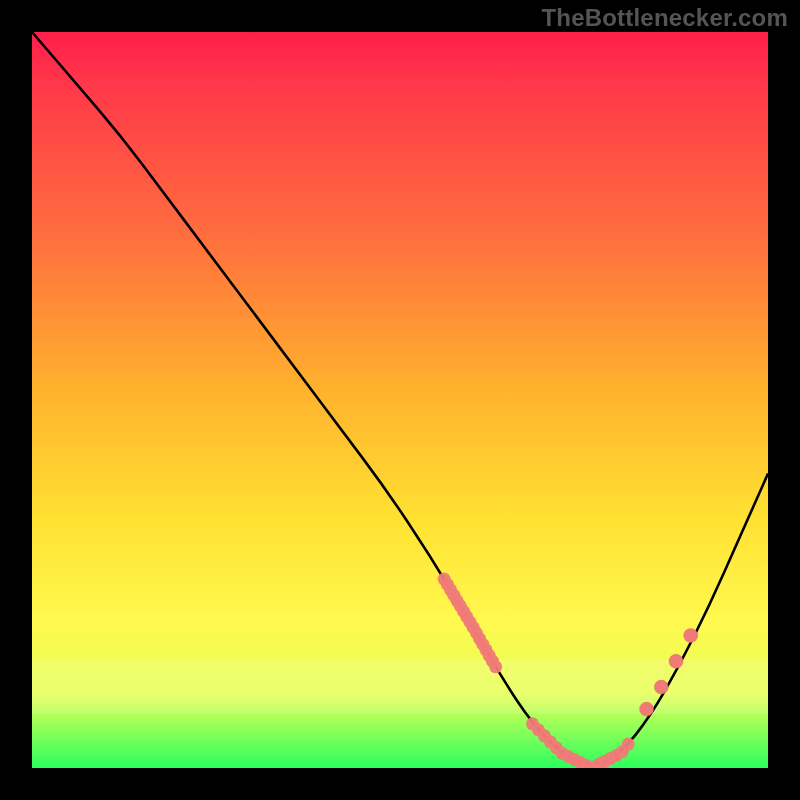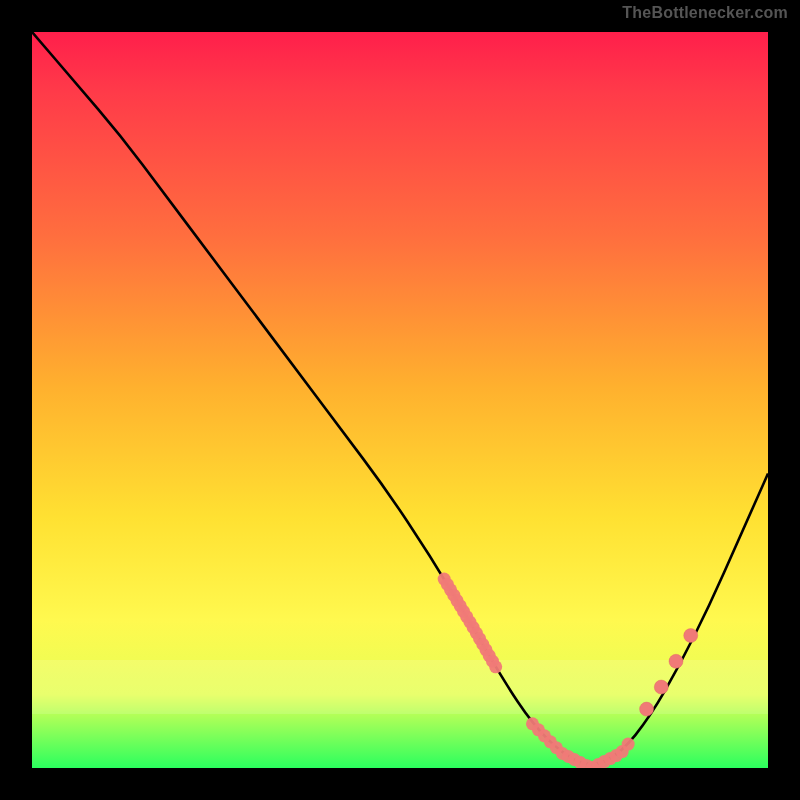--- a/index.html
+++ b/index.html
@@ -14,21 +14,21 @@
   .wrapper {
     position: relative;
     width: 800px;
     height: 800px;
   }
   .source {
     position: absolute;
     top: 4px;
     right: 12px;
     color: #555;
-    font-size: 16px;
+    font-size: 24px;
     font-weight: 600;
     letter-spacing: 0.2px;
   }
   .plot-area {
     position: absolute;
     left: 32px;
     top: 32px;
     width: 736px;
     height: 736px;
     

